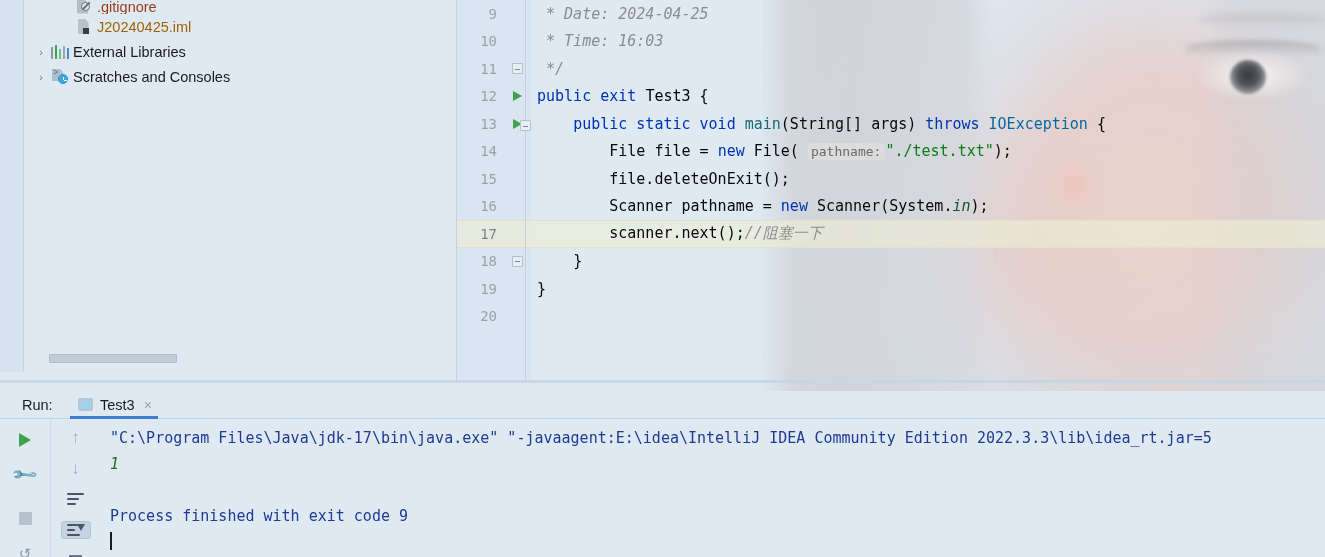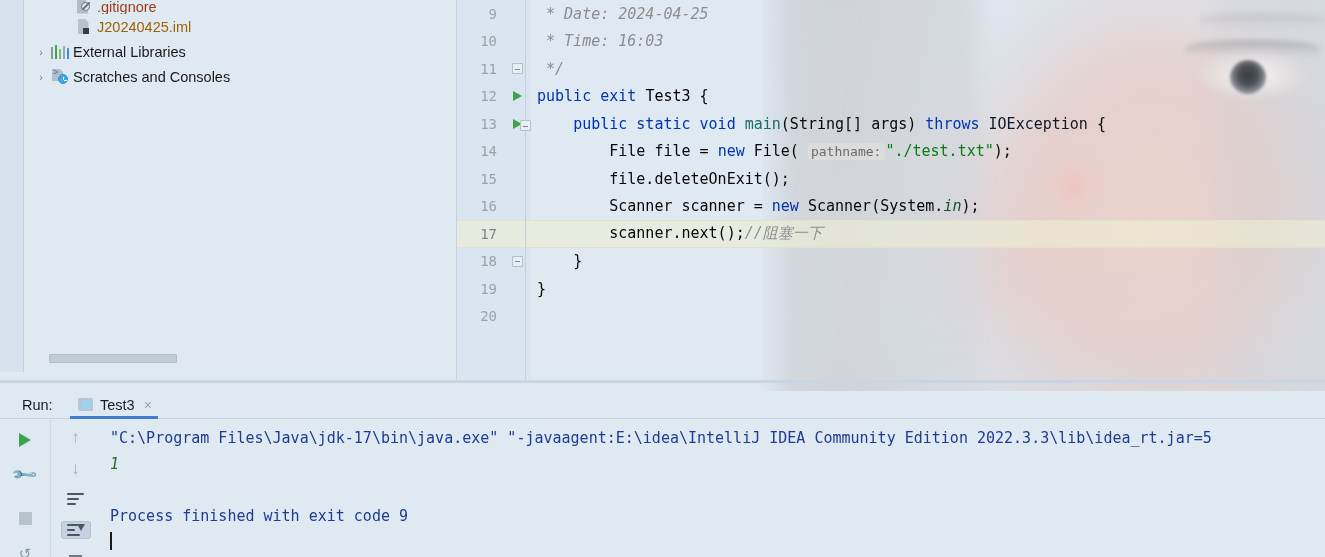--- a/index.html
+++ b/index.html
@@ -221,21 +221,21 @@
     position: absolute; left: 68px; top: 0; width: 1px; height: 380px; background: #c3cfda; z-index: 2;
   }
   .codetext { position: relative; z-index: 2; padding-left: 6px; }
 
   
   .kw  { color: #0033b3; }
   .cls { color: #000000; }
   .mth { color: #1a6b6b; }
   .str { color: #067d17; }
   .cmt { color: #8c8c8c; font-style: italic; }
-  .gry { color: #0f172a; }
+  .gry { color: #0369a1; }
   .pln { color: #080808; }
   .stc { color: #14532d; font-style: italic; }
   .hint {
     background: #dcdcdc; color: #6b6b6b; font-size: 13px;
     border-radius: 3px; padding: 1px 4px 1px 3px;
   }
 
   
   .hsplit {
     position: absolute; left: 0; top: 380px; width: 1325px; height: 3px;
@@ -441,21 +441,21 @@
 
       <div class="line">
         <div class="lnum">15</div>
         <div class="gmark"></div>
         <div class="codetext">        <span class="pln">file.deleteOnExit();</span></div>
       </div>
 
       <div class="line">
         <div class="lnum">16</div>
         <div class="gmark"></div>
-        <div class="codetext">        <span class="pln">Scanner scanner = </span><span class="kw">new</span> <span class="pln">Scanner(System.</span><span class="stc">in</span><span class="pln">);</span></div>
+        <div class="codetext">        <span class="pln">Scanner pathname = </span><span class="kw">new</span> <span class="pln">Scanner(System.</span><span class="stc">in</span><span class="pln">);</span></div>
       </div>
 
       <div class="line current">
         <div class="hl"></div>
         <div class="lnum">17</div>
         <div class="gmark"></div>
         <div class="codetext">        <span class="pln">scanner.next();</span><span class="cmt">//阻塞一下</span></div>
       </div>
 
       <div class="line">

